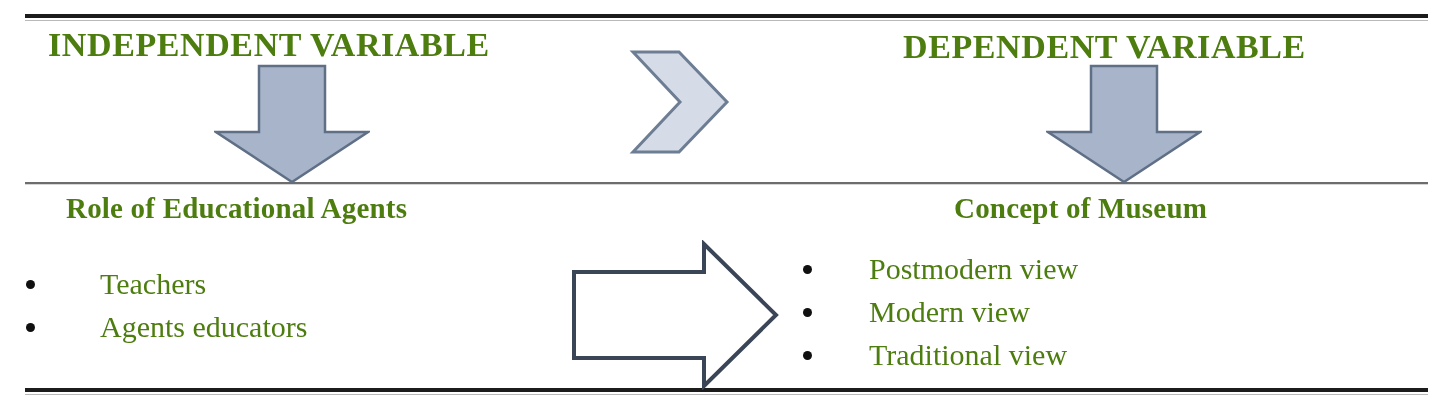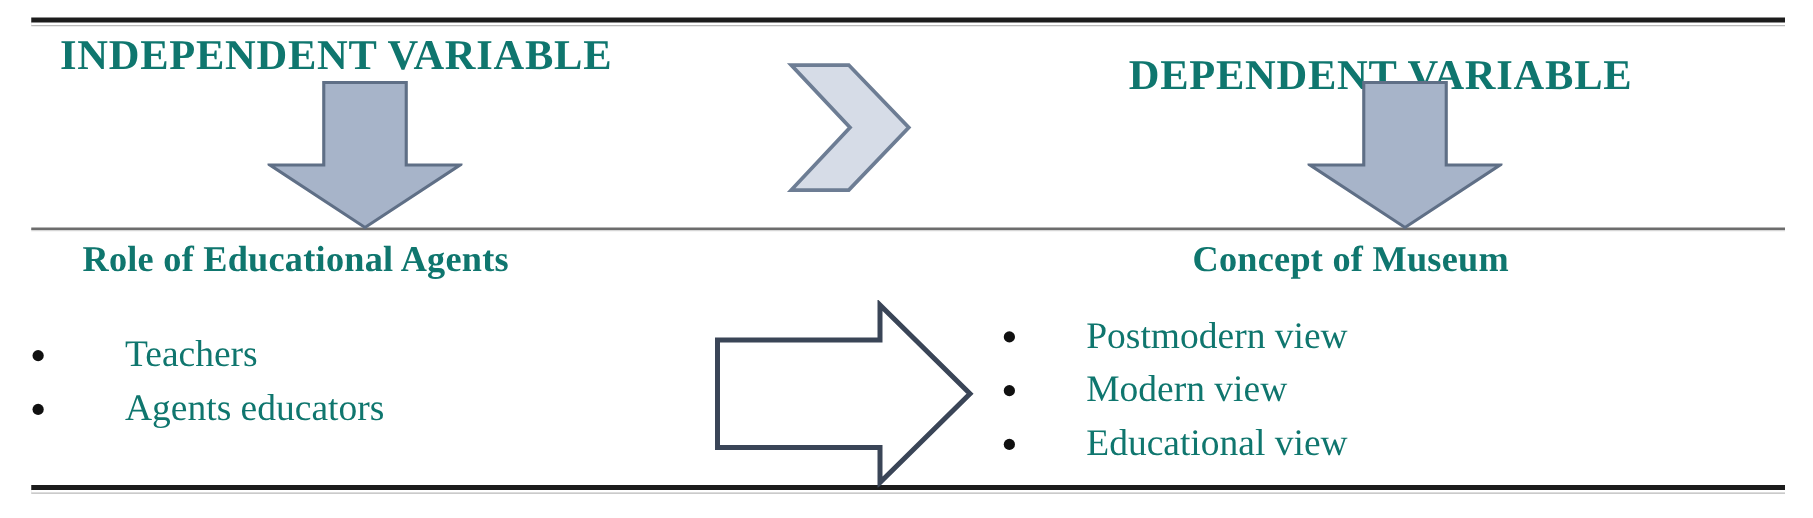--- a/index.html
+++ b/index.html
@@ -7,21 +7,21 @@
     padding: 0;
     background: #ffffff;
   }
   #page {
     position: relative;
     width: 1450px;
     height: 414px;
     background: #ffffff;
     overflow: hidden;
     font-family: "Liberation Serif", "DejaVu Serif", serif;
-    color: #0f766e;
+    color: #4d7c0f;
   }
 
   
   .rule {
     position: absolute;
     left: 25px;
     width: 1403px;
     background: #1c1c1c;
   }
   .rule.top    { top: 14px;  height: 4px; box-shadow: 0 2px 0 0 #ffffff, 0 3px 0 0 #b9b9b9; }
@@ -41,21 +41,21 @@
     letter-spacing: 0.2px;
   }
   .heading.iv {
     left: 48px;
     top: 26px;
     font-size: 34px;
     letter-spacing: 0.6px;
   }
   .heading.dv {
     left: 903px;
-    top: 42px;
+    top: 28px;
     font-size: 34px;
     letter-spacing: 0.6px;
   }
   .heading.sub-left {
     left: 66px;
     top: 192px;
     font-size: 29px;
   }
   .heading.sub-right {
     left: 954px;
@@ -159,17 +159,17 @@
     <li>
       <span class="bullet-dot"></span>
       <span class="bullet-text">Postmodern view</span>
     </li>
     <li>
       <span class="bullet-dot"></span>
       <span class="bullet-text">Modern view</span>
     </li>
     <li>
       <span class="bullet-dot"></span>
-      <span class="bullet-text">Educational view</span>
+      <span class="bullet-text">Traditional view</span>
     </li>
   </ul>
 
 </div>
 
 </body></html>

